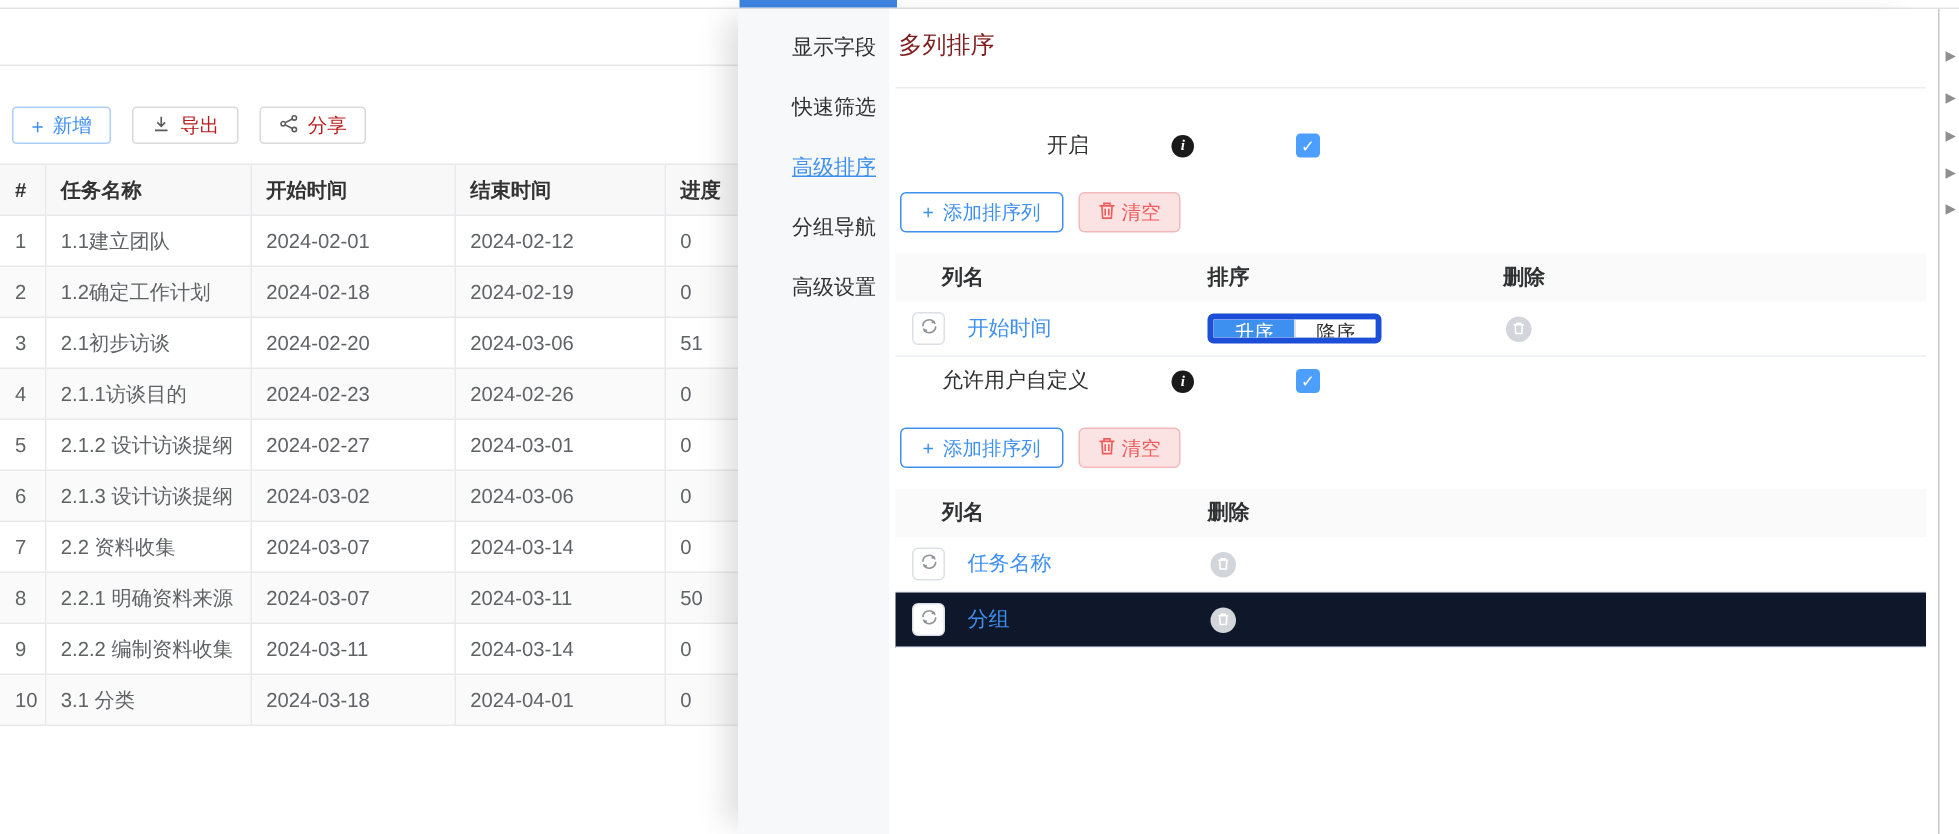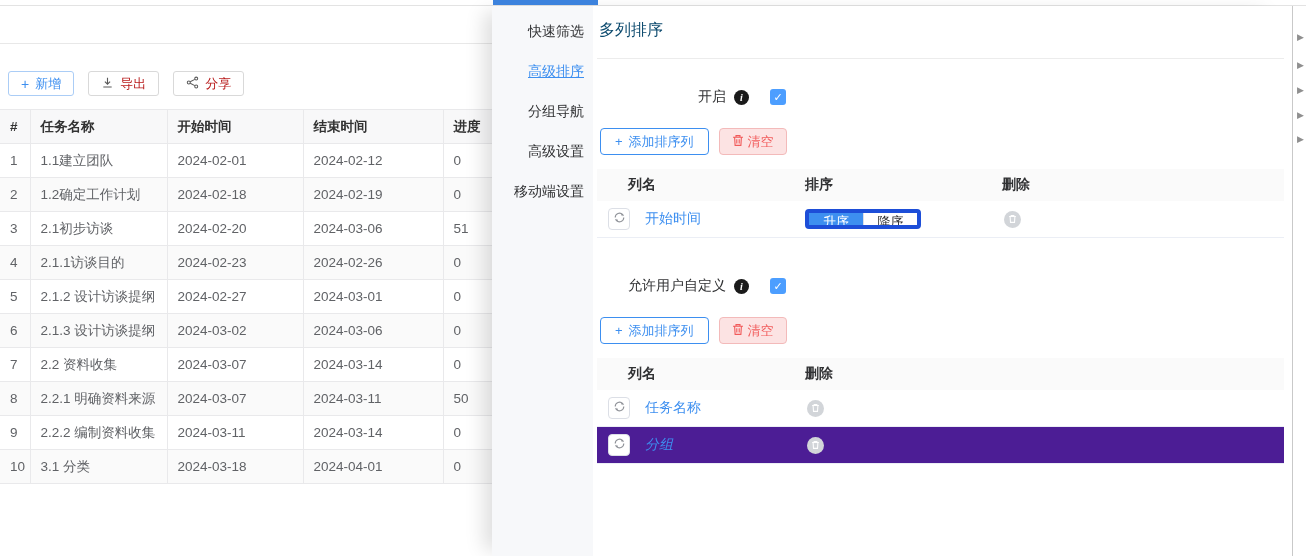--- a/index.html
+++ b/index.html
@@ -36,25 +36,25 @@
   .inkbar { position:absolute; left:493px; top:0; width:105px; height:5px; background:#3c82dd; z-index:6; }
   .drawer {
     position:absolute; left:492px; top:6px; width:792px; height:550px; background:#fff;
     box-shadow:-14px 0 18px -6px rgba(0,0,0,0.13); z-index:5;
   }
   .drawer-nav { position:absolute; left:0; top:0; width:101px; height:100%; background:#f7f8fa; padding-top:5px; }
   .nav-item { height:40px; line-height:40px; text-align:right; padding-right:9px; font-size:14px; color:#303133; cursor:pointer; white-space:nowrap; }
   .nav-item.active { color:#3d8ff0;text-decoration:underline; }
 
   .drawer-main { position:absolute; left:101px; right:0; top:0; bottom:0; background:#fff; padding-left:4px; }
-  .d-title { height:52px; padding:14px 0 0 2px; font-size:16px; color:#0c4a6e; }
+  .d-title { height:52px; padding:14px 0 0 2px; font-size:16px; color:#7f1d1d; }
   .d-divider { border-top:1px solid #ececec; }
 
-  .form-row { margin-top:28px; height:20px; display:flex; align-items:center; }
-  .form-row.second { margin-top:38px; }
+  .form-row { margin-top:28px; height:20px; display:flex; align-items:center;gap:47px; }
+  .form-row.second { margin-top:6px; }
   .form-label { width:129px; text-align:right; font-size:14px; color:#303133; }
   .info-dot {
     width:15px; height:15px; margin-left:8px; border-radius:50%; background:#1a1a1a; color:#fff;
     display:inline-flex; align-items:center; justify-content:center;
     font-family:"Liberation Serif", serif; font-style:italic; font-weight:bold; font-size:10px;
   }
   .checkbox {
     width:16px; height:16px; margin-left:21px; border-radius:3px; background:#4c9eff;
     color:#fff; font-size:11px; display:inline-flex; align-items:center; justify-content:center; cursor:pointer;
   }
@@ -69,21 +69,21 @@
     border-radius:4px; font-size:13px; display:inline-flex; align-items:center; gap:4px; cursor:pointer; font-family:inherit;
   }
 
   .d-table { margin-top:14px; }
   .t-head { display:grid; height:32px; align-items:center; background:#fafafa; font-weight:bold; font-size:14px; color:#303133; }
   .t-row  { display:grid; height:37px; align-items:center; border-bottom:1px solid #ebeef5; font-size:14px; }
   .cols-3 { grid-template-columns:208px 197px 1fr; }
   .cols-2 { grid-template-columns:208px 1fr; }
   .t-head .c1 { padding-left:31px; }
   .t-row .c1 { display:flex; align-items:center; }
-  .t-row.striped { background:#4c1d95;font-style:italic; }
+  .t-row.striped { background:#0f172a; }
 
   .swap-btn {
     width:22px; height:22px; margin-left:11px; border:1px solid #dcdfe6; border-radius:4px;
     background:#fff; display:inline-flex; align-items:center; justify-content:center; cursor:pointer;
   }
   .col-link { margin-left:15px; color:#3d8ff0; cursor:pointer; }
   .seg { display:inline-flex; height:20px; border:4px solid #1d4ed8; border-radius:4px; overflow:hidden; }
   .seg button { width:54px; border:none; font-size:13px; cursor:pointer; font-family:inherit; background:#fff; color:#303133; }
   .seg .on { background:#3d8ff0; color:#fff; }
   .seg .off { border-left:1px solid #dcdfe6;text-align:center; }
@@ -221,25 +221,25 @@
         <td>0</td>
       </tr>
     </tbody>
   </table>
 </div>
 
 <div class="inkbar"></div>
 <div class="drawer">
 
   <div class="drawer-nav">
+    <div class="nav-item">显示字段</div>
     <div class="nav-item">快速筛选</div>
     <div class="nav-item active">高级排序</div>
     <div class="nav-item">分组导航</div>
     <div class="nav-item">高级设置</div>
-    <div class="nav-item">移动端设置</div>
   </div>
 
   <div class="drawer-main">
     <div class="d-title">多列排序</div>
     <div class="d-divider"></div>
 
     <div class="form-row">
       <span class="form-label">开启</span>
       <span class="info-dot">i</span>
       <span class="checkbox">✓</span>

